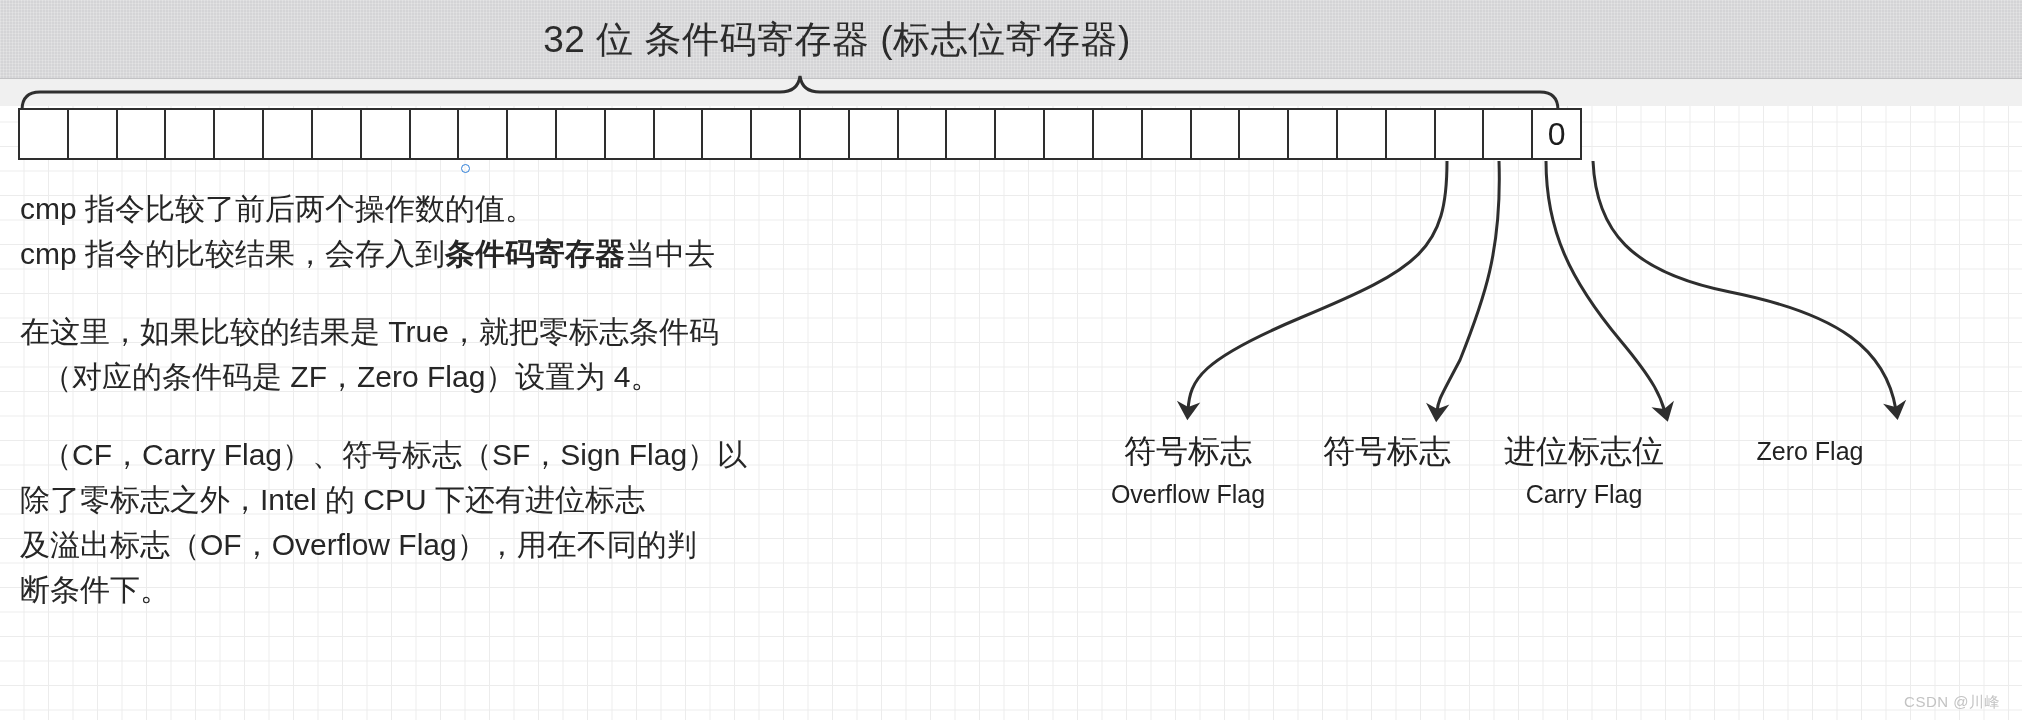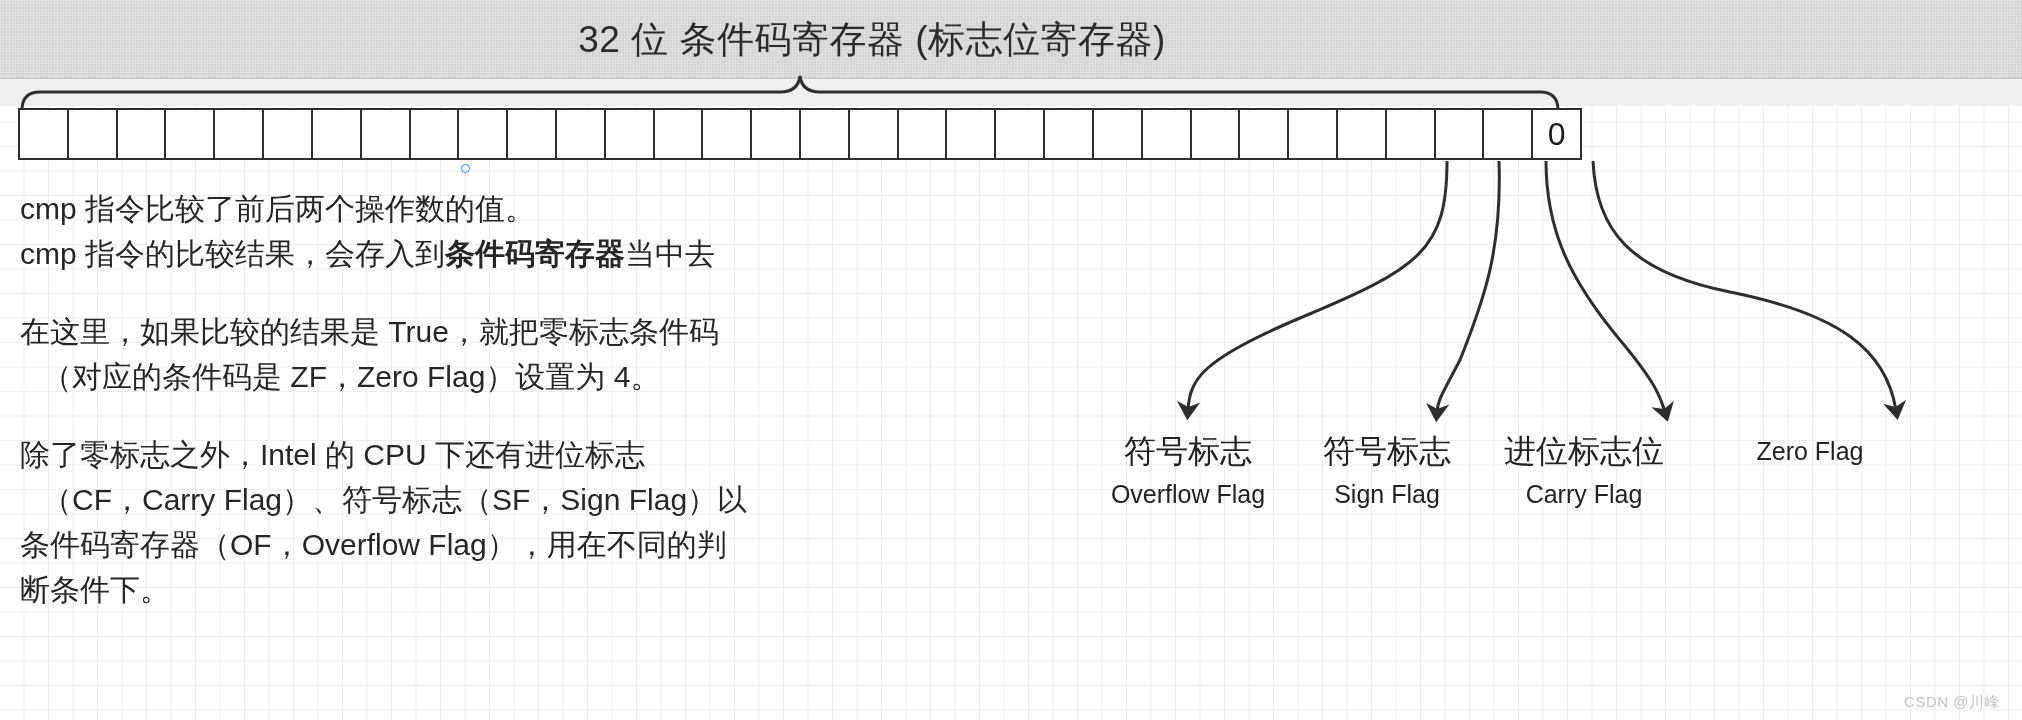--- a/index.html
+++ b/index.html
@@ -43,21 +43,20 @@
     position: absolute;
     left: 0;
     top: 18px;
     width: 1674px;
     text-align: center;
     font-size: 37px;
     line-height: 44px;
     color: #2b2b2b;
     letter-spacing: 0.5px;
     white-space: nowrap;
-    padding-left: 35px;
   }
 
   
   .brace-band {
     position: absolute;
     left: 0;
     top: 79px;
     width: 2022px;
     height: 27px;
     background: #f0f0f0;
@@ -218,23 +217,23 @@
   <div class="text-block">
     <p class="para">
       <span class="ln">cmp 指令比较了前后两个操作数的值。</span>
       <span class="ln"><span>cmp 指令的比较结果，会存入到</span><span class="bold">条件码寄存器</span><span>当中去</span></span>
     </p>
     <p class="para">
       <span class="ln">在这里，如果比较的结果是 True，就把零标志条件码</span>
       <span class="ln indent">（对应的条件码是 ZF，Zero Flag）设置为 4。</span>
     </p>
     <p class="para">
+      <span class="ln indent">（CF，Carry Flag）、符号标志（SF，Sign Flag）以</span>
       <span class="ln">除了零标志之外，Intel 的 CPU 下还有进位标志</span>
-      <span class="ln indent">（CF，Carry Flag）、符号标志（SF，Sign Flag）以</span>
-      <span class="ln">条件码寄存器（OF，Overflow Flag），用在不同的判</span>
+      <span class="ln">及溢出标志（OF，Overflow Flag），用在不同的判</span>
       <span class="ln">断条件下。</span>
     </p>
   </div>
 
   <svg class="arrows" viewBox="0 0 2022 720">
     <defs>
       <marker id="arrowhead" markerWidth="9" markerHeight="9" refX="3.2" refY="4.5" orient="auto" markerUnits="strokeWidth">
         <path d="M 0.4 0.6 L 6.6 4.5 L 0.4 8.4 L 2.2 4.5 Z" fill="#2e2e2e"></path>
       </marker>
     </defs>
@@ -243,21 +242,20 @@
     <path d="M 1546 161 C 1546 230 1570 280 1620 340 C 1656 383 1661 398 1665 412" fill="none" stroke="#2e2e2e" stroke-width="3" marker-end="url(#arrowhead)"></path>
     <path d="M 1593 161 C 1596 230 1630 272 1730 292 C 1840 314 1886 350 1896 410" fill="none" stroke="#2e2e2e" stroke-width="3" marker-end="url(#arrowhead)"></path>
   </svg>
 
   <div class="flag-label flag-of">
     <span class="cn">符号标志</span>
     <span class="en">Overflow Flag</span>
   </div>
   <div class="flag-label flag-sf">
     <span class="cn">符号标志</span>
-    <span class="en">Sign Flag</span>
   </div>
   <div class="flag-label flag-cf">
     <span class="cn">进位标志位</span>
     <span class="en">Carry Flag</span>
   </div>
   <div class="flag-label flag-zf">
     <span class="en">Zero Flag</span>
   </div>
 
   <div class="watermark">CSDN @川峰</div>

